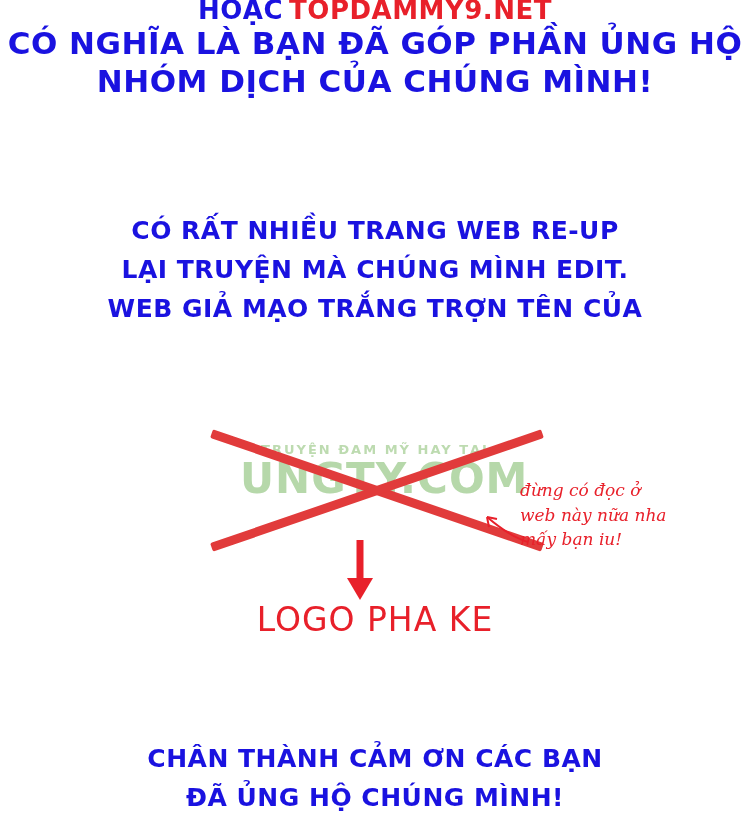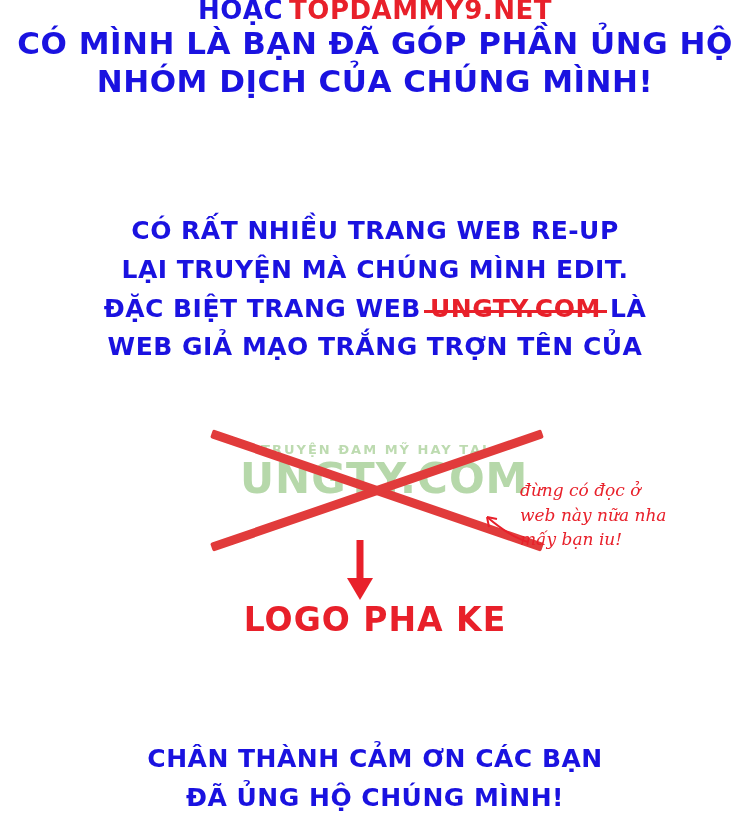--- a/index.html
+++ b/index.html
@@ -171,53 +171,48 @@
     height: 62px;
   }
 
   #logo-phake {
     position: absolute;
     top: 600px;
     width: 100%;
     text-align: center;
     color: #e8202a;
     font-size: 33px;
-    font-weight: bold;
+    font-weight: normal;
     letter-spacing: 1px;
   }
 
   #block-thanks {
     top: 708px;
     font-size: 25px;
     font-weight: bold;
     line-height: 1.55;
     margin-top: 32px;
   }
 </style>
 </head>
 <body>
 
 <div class="page">
 
   <div class="block" id="line-hoac">
     <span class="blue">HOẶC</span><span class="red">TOPDAMMY9.NET</span>
   </div>
 
-  <div class="block big blue" id="line-conghia">CÓ MÌNH LÀ BẠN ĐÃ GÓP PHẦN ỦNG HỘ</div>
+  <div class="block big blue" id="line-conghia">CÓ NGHĨA LÀ BẠN ĐÃ GÓP PHẦN ỦNG HỘ</div>
   <div class="block big blue" id="line-nhomdich">NHÓM DỊCH CỦA CHÚNG MÌNH!</div>
 
 
   <div class="block blue" id="block-corat">
     <div>CÓ RẤT NHIỀU TRANG WEB RE-UP</div>
     <div>LẠI TRUYỆN MÀ CHÚNG MÌNH EDIT.</div>
-    <div>
-      <span>ĐẶC BIỆT TRANG WEB</span>
-      <span class="strike-wrap">UNGTY.COM</span>
-      <span>LÀ</span>
-    </div>
     <div>WEB GIẢ MẠO TRẮNG TRỢN TÊN CỦA</div>
   </div>
 
   <div id="fake-logo-area">
     <div id="fake-logo">
       <div class="small-top">TRUYỆN ĐAM MỸ HAY TẠI</div>
       <div class="logo-main">UNGTY.COM</div>
     </div>
   </div>
 

